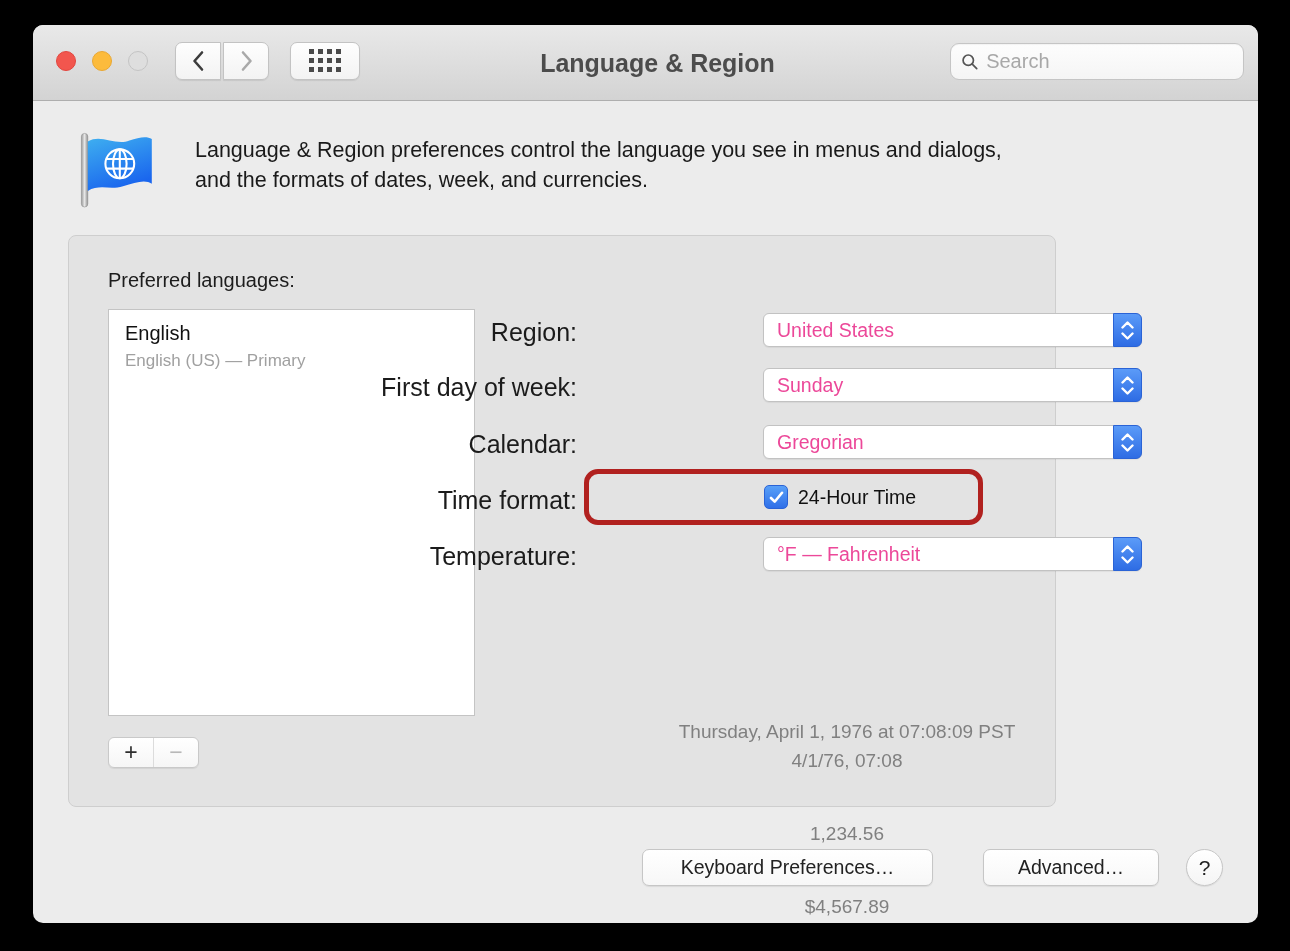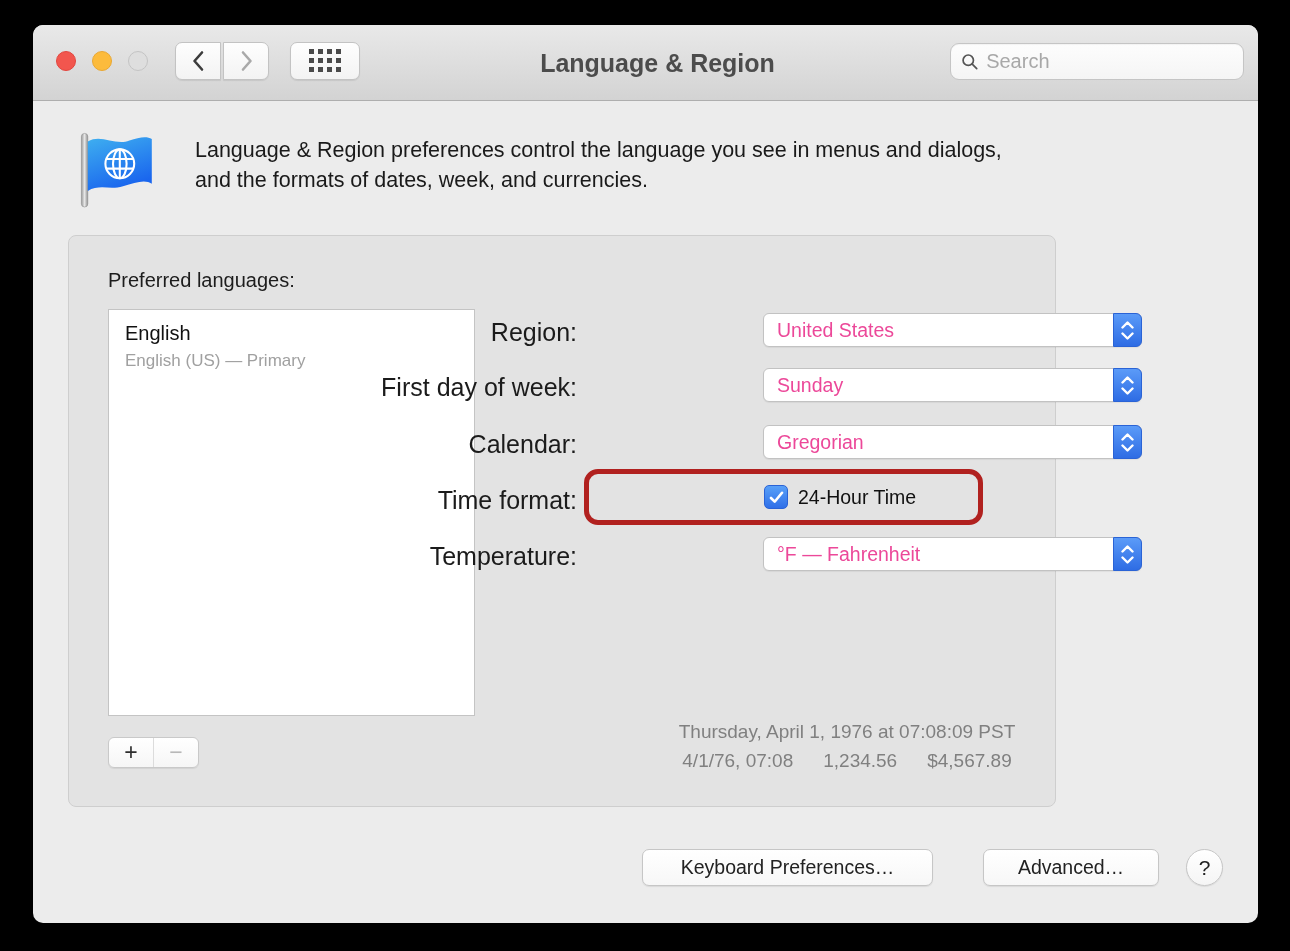--- a/index.html
+++ b/index.html
@@ -85,21 +85,21 @@
     border-radius: 5px; background: linear-gradient(#58a0f8, #2f6fe8);
     border: 1px solid #2a63d6; display: flex; align-items: center; justify-content: center; }
   .cb-label { position: absolute; left: 729px; top: 249px; font-size: 19.5px; color: #111;
     line-height: 24px; }
 
   .highlight { position: absolute; left: 515px; top: 233px; width: 399px; height: 56px;
     border: 5px solid #b1211f; border-radius: 14px; pointer-events: none; }
 
   .sample { position: absolute; left: 478px; top: 481px; width: 600px;
     text-align: center; font-size: 19px; color: #808080; line-height: 29px; }
-  .sample-line2 { display: flex; justify-content: center; gap: 30px; }
+  .sample-line2 { display: flex; justify-content: center; gap: 44px; flex-direction: column; }
 
   
   .footer-btn { position: absolute; top: 824px; height: 37px;
     background: linear-gradient(#ffffff, #f7f7f7); border: 1px solid #c6c6c6;
     border-radius: 7px; font-size: 19.5px; color: #222;
     display: flex; align-items: center; justify-content: center;
     box-shadow: 0 1px 1px rgba(0,0,0,.08); padding: 0 22px;
     font-family: "Liberation Sans", sans-serif; }
   .btn-keyboard { left: 609px; width: 291px; }
   .btn-advanced { left: 950px; width: 176px; }

